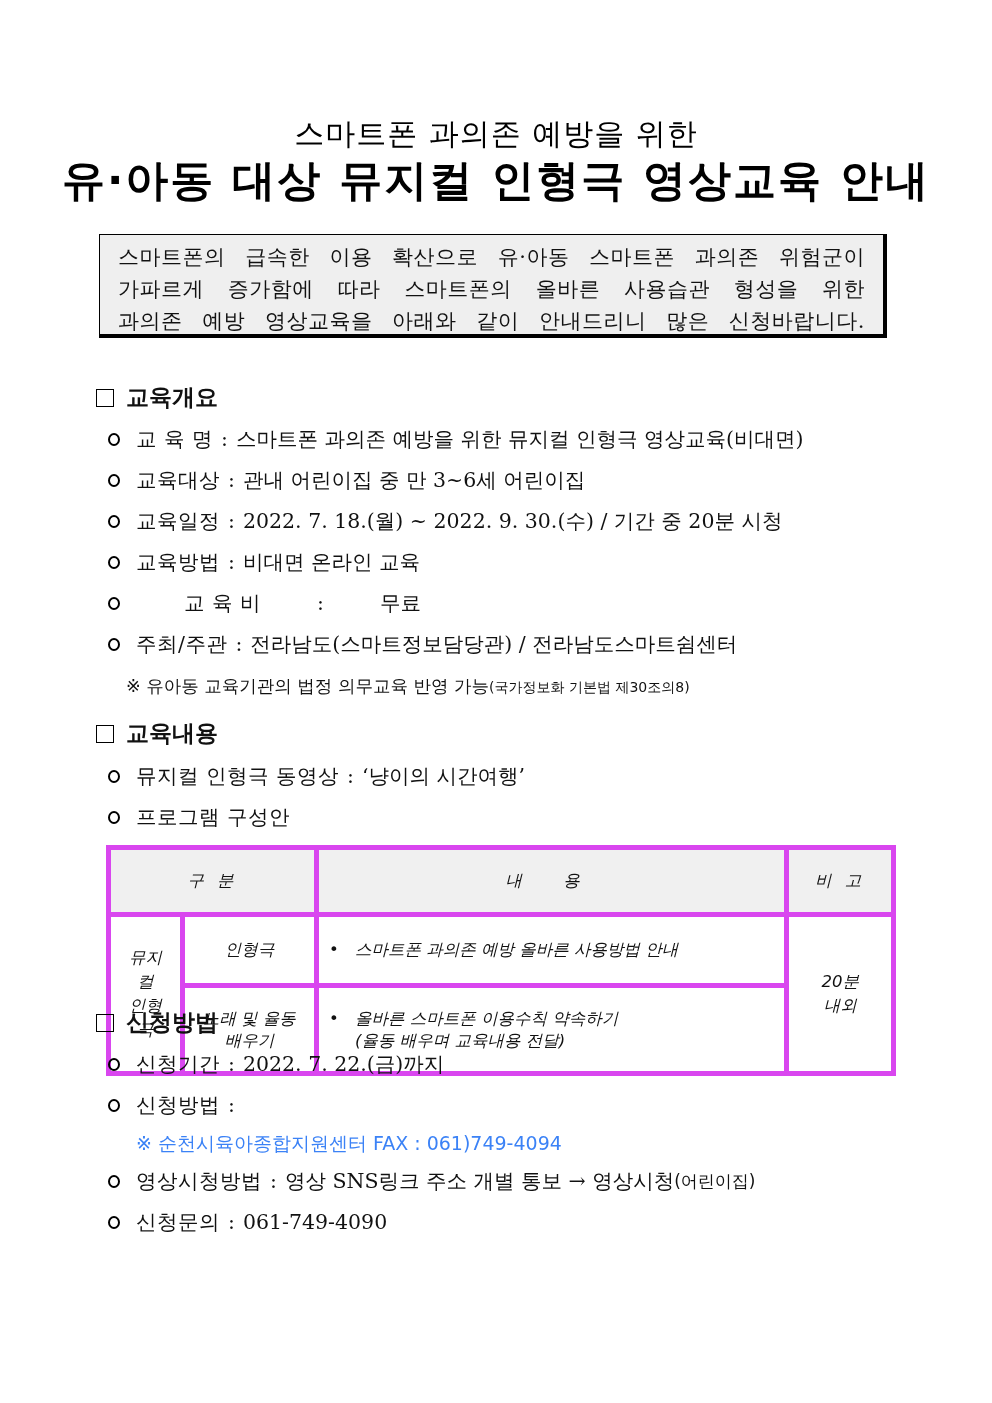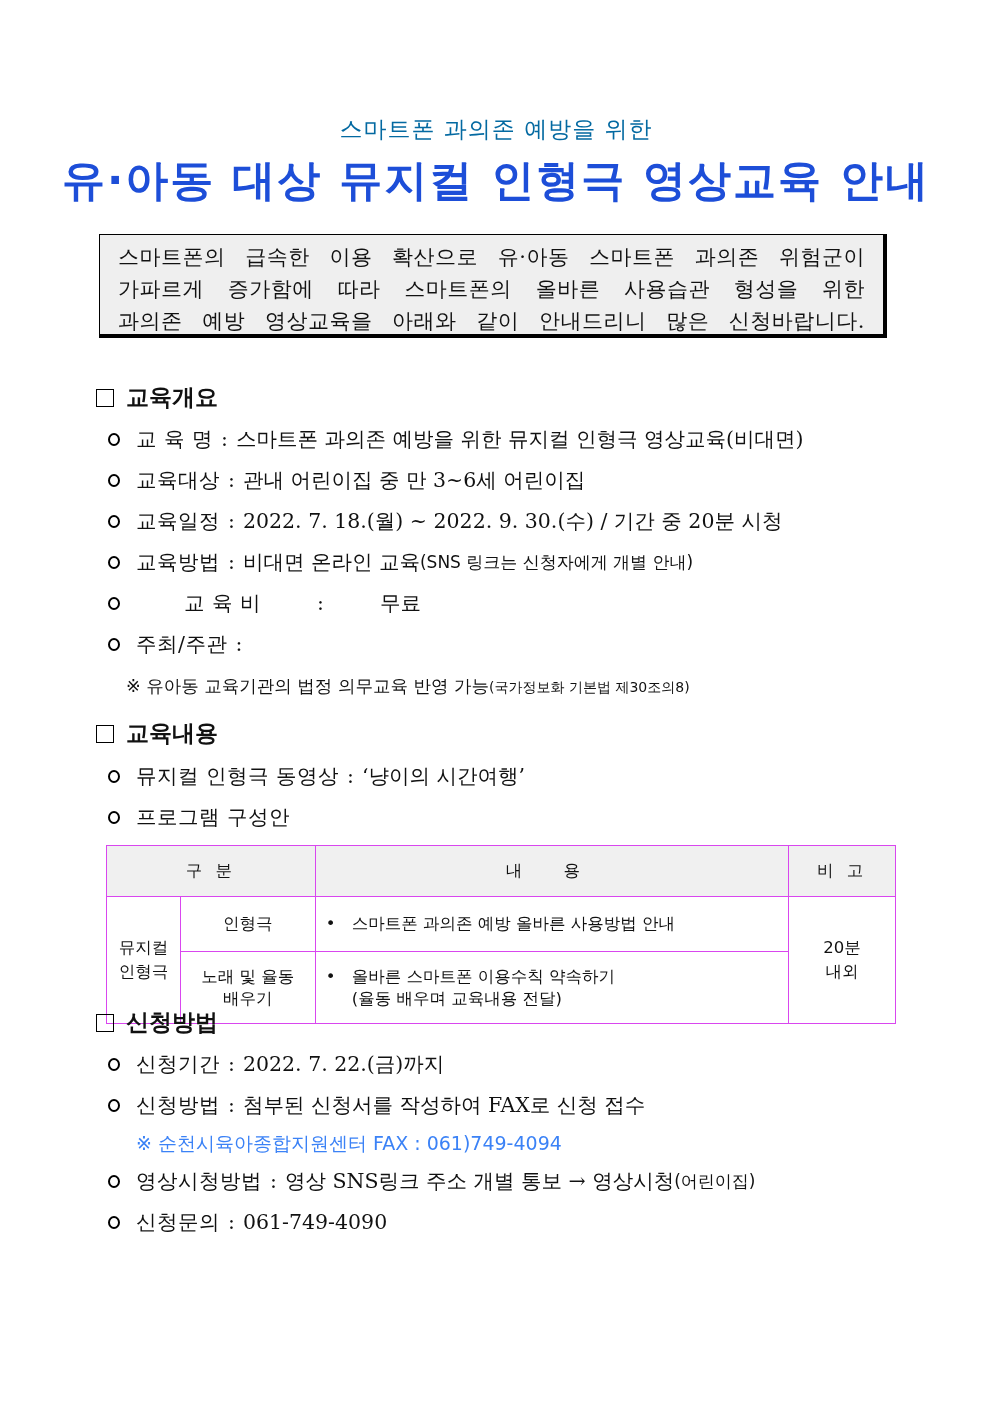--- a/index.html
+++ b/index.html
@@ -5,26 +5,26 @@
   html, body { margin: 0; padding: 0; background: #ffffff; }
   body {
     width: 992px; height: 1403px; position: relative; overflow: hidden;
     font-family: "DejaVu Serif", "Liberation Serif", serif;
     color: #111;
   }
   .abs { position: absolute; }
   .subtitle {
     left: 0; width: 992px; top: 114px; text-align: center;
     font-family: "DejaVu Sans", "Liberation Sans", sans-serif;
-    font-size: 23px; letter-spacing: 1px; color: #0369a1;
+    font-size: 30px; letter-spacing: 1px; color: #000000;
   }
   .title {
     left: 0; width: 992px; top: 152px; text-align: center;
     font-family: "DejaVu Sans", "Liberation Sans", sans-serif;
-    font-size: 43px; font-weight: bold; letter-spacing: 2px; color: #1d4ed8;
+    font-size: 43px; font-weight: bold; letter-spacing: 2px; color: #000000;
     transform: scaleX(1.0);
   }
   .intro {
     left: 99px; top: 234px; width: 788px; height: 104px;
     background: #efefef;
     border-top: 1.5px solid #000; border-left: 1.5px solid #000;
     border-right: 4px solid #000; border-bottom: 4px solid #000;
     box-sizing: border-box;
     padding: 6px 18px 1px 18px;
     font-size: 21px; line-height: 32px; text-align: justify;
@@ -58,21 +58,21 @@
   .blue-note {
     left: 136px; font-size: 19px; color: #3b82f6; white-space: nowrap;
     font-family: "DejaVu Sans", "Liberation Sans", sans-serif;
   }
   table.prog {
     position: absolute; left: 106px; top: 845px; width: 790px;
     border-collapse: collapse; font-size: 16.5px;
     font-family: "DejaVu Sans", "Liberation Sans", sans-serif;
   }
   table.prog td, table.prog th {
-    border: 1px solid #d946ef; padding: 7px; text-align: center; font-weight: normal;
+    border: 5px solid #d946ef; padding: 13px; text-align: center; font-weight: normal; font-style: italic;
   }
   table.prog thead th { background: #f0f0f0; height: 36px; letter-spacing: 4px; }
   table.prog td.content { text-align: left; padding-left: 10px; }
   .bullet { display: inline-block; width: 26px; }
   .r1 td { height: 40px; }
   .r2 td { height: 57px; line-height: 22px; }
 </style>
 </head>
 <body>
 
@@ -106,32 +106,32 @@
   <span class="circ"></span>
   <span class="label">교육일정</span>
   <span class="sep">:</span>
   <span>2022. 7. 18.(월) ~ 2022. 9. 30.(수) / 기간 중 20분 시청</span>
 </div>
 <div class="abs item" style="top:548px;">
   <span class="circ"></span>
   <span class="label">교육방법</span>
   <span class="sep">:</span>
   <span>비대면 온라인 교육</span>
-  <span class="small">(SNS 링크는 신청자에게 개별 안내)</span>
 </div>
 <div class="abs item" style="top:589px;gap:48px;">
   <span class="circ"></span>
   <span class="label">교 육 비</span>
   <span class="sep">:</span>
   <span>무료</span>
 </div>
 <div class="abs item" style="top:630px;">
   <span class="circ"></span>
   <span class="label">주최/주관</span>
   <span class="sep">:</span>
+  <span>전라남도(스마트정보담당관) / 전라남도스마트쉼센터</span>
 </div>
 <div class="abs note" style="top:674px;">
   <span>※ 유아동 교육기관의 법정 의무교육 반영 가능</span><span class="tiny">(국가정보화 기본법 제30조의8)</span>
 </div>
 
 <div class="abs sec-head" style="top:718px;">
   <span class="sec-box"></span>
   <span>교육내용</span>
 </div>
 <div class="abs item" style="top:762px;">
@@ -194,21 +194,20 @@
 <div class="abs item" style="top:1050px;">
   <span class="circ"></span>
   <span class="label">신청기간</span>
   <span class="sep">:</span>
   <span>2022. 7. 22.(금)까지</span>
 </div>
 <div class="abs item" style="top:1091px;">
   <span class="circ"></span>
   <span class="label">신청방법</span>
   <span class="sep">:</span>
-  <span>첨부된 신청서를 작성하여 FAX로 신청 접수</span>
 </div>
 <div class="abs blue-note" style="top:1131px;">※ 순천시육아종합지원센터 FAX : 061)749-4094</div>
 <div class="abs item" style="top:1167px;">
   <span class="circ"></span>
   <span class="label">영상시청방법</span>
   <span class="sep">:</span>
   <span>영상 SNS링크 주소 개별 통보 → 영상시청</span>
   <span class="small">(어린이집)</span>
 </div>
 <div class="abs item" style="top:1208px;">

